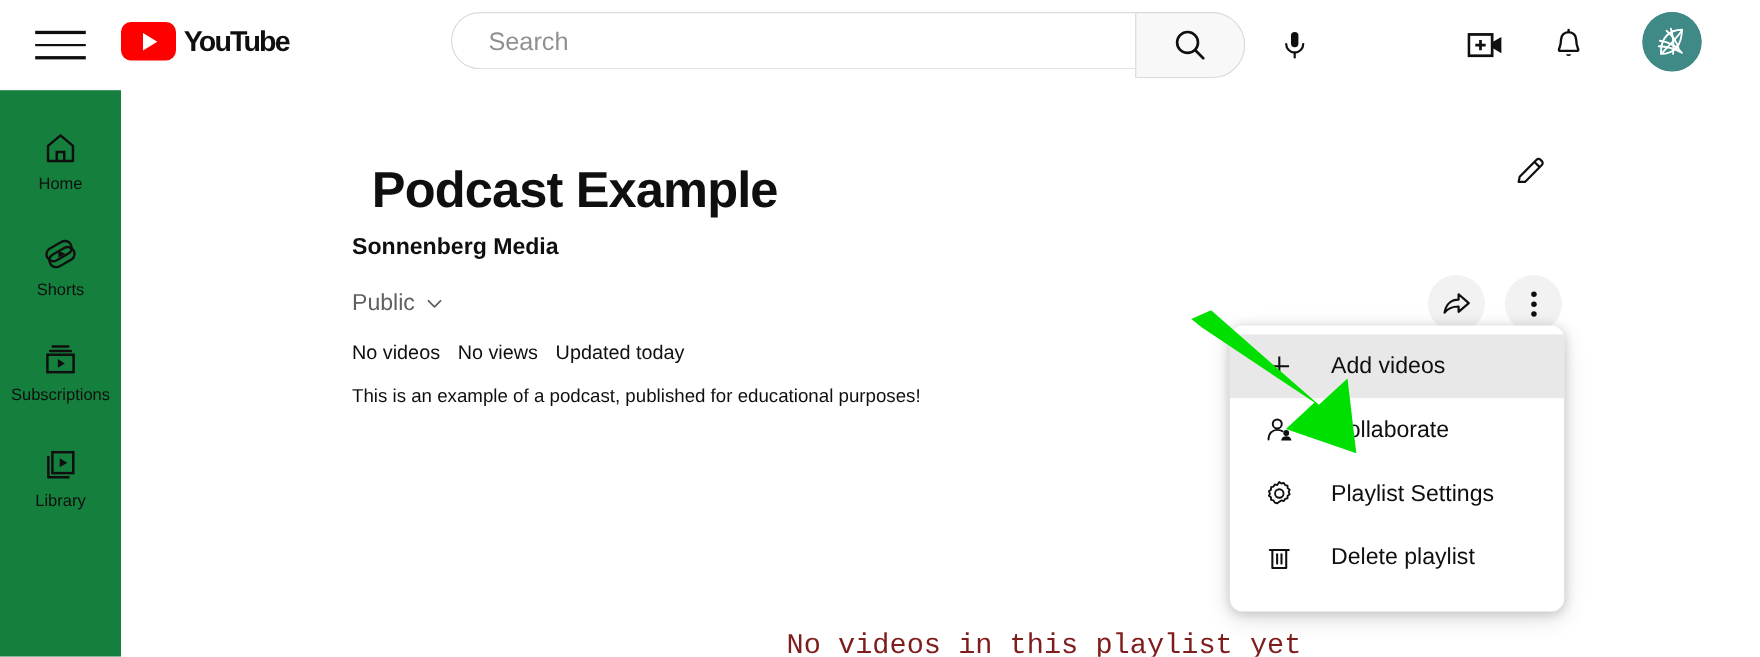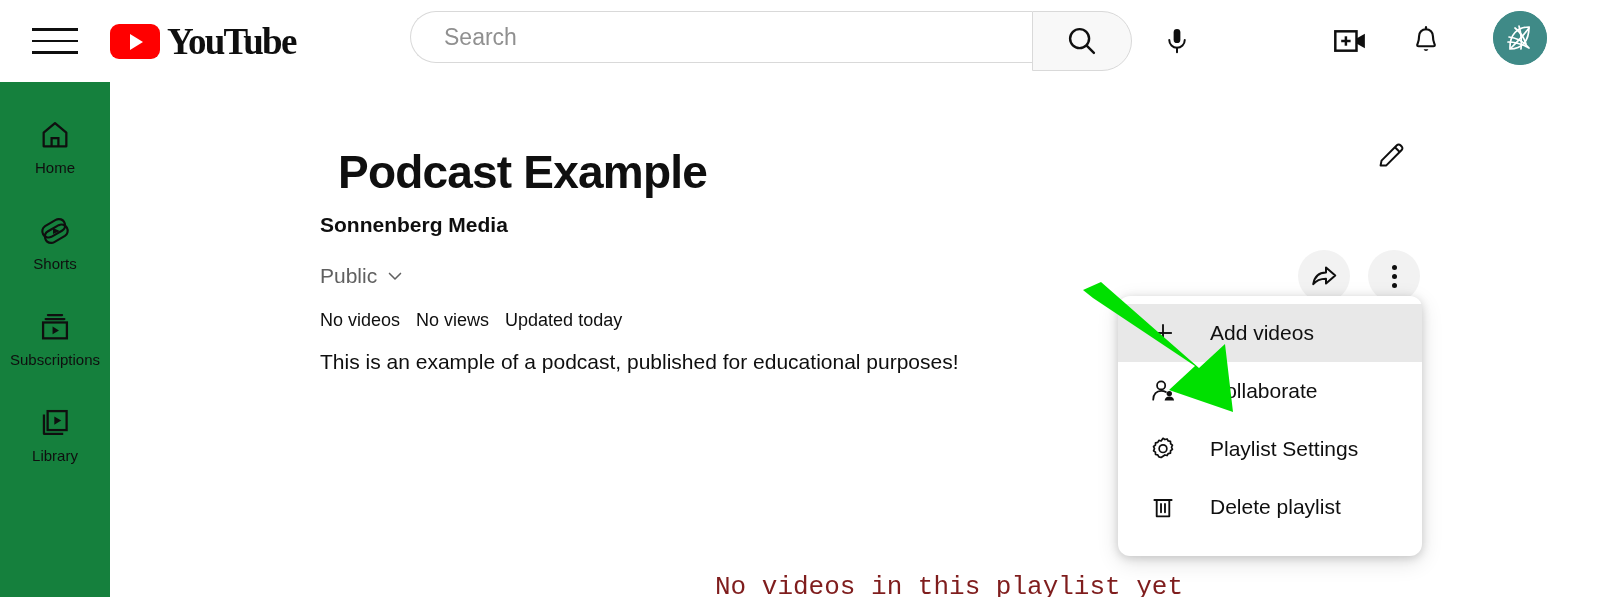--- a/index.html
+++ b/index.html
@@ -41,22 +41,22 @@
     display: flex; align-items: center; justify-content: center;
   }
   .yt-logo .play-box .tri {
     width: 0; height: 0;
     border-left: 13px solid #ffffff;
     border-top: 8px solid transparent;
     border-bottom: 8px solid transparent;
     margin-left: 3px;
   }
   .yt-logo .wordmark {
-    font-size: 37px; font-weight: bold; color: #0f0f0f;
-    letter-spacing: -1.7px; font-family: Liberation Serif, serif;
+    font-size: 26px; font-weight: bold; color: #0f0f0f;
+    letter-spacing: -1.7px; font-family: Liberation Sans, sans-serif;
   }
 
   
   #search-wrap {
     position: absolute; left: 410px; top: 11px;
     width: 722px; height: 60px;
     display: flex;
   }
   #search-input-box {
     flex: 1; height: 52px;
@@ -152,21 +152,21 @@
     font-family: "Liberation Sans", sans-serif;
   }
   #stats-row {
     position: absolute; left: 210px; top: 228px;
     display: flex; gap: 16px;
     font-size: 18px; color: #0f0f0f;
     font-family: "Liberation Sans", sans-serif;
   }
   #description {
     position: absolute; left: 210px; top: 268px;
-    font-size: 21px; color: #0f0f0f;
+    font-size: 17px; color: #0f0f0f;
     font-family: "Liberation Sans", sans-serif;
   }
   #empty-state {
     position: absolute; left: 605px; top: 490px;
     font-size: 26px; color: #7f1d1d;
     font-family: Liberation Mono, monospace;
   }
   .action-circle {
     position: absolute; top: 168px;
     width: 52px; height: 52px; border-radius: 50%;

